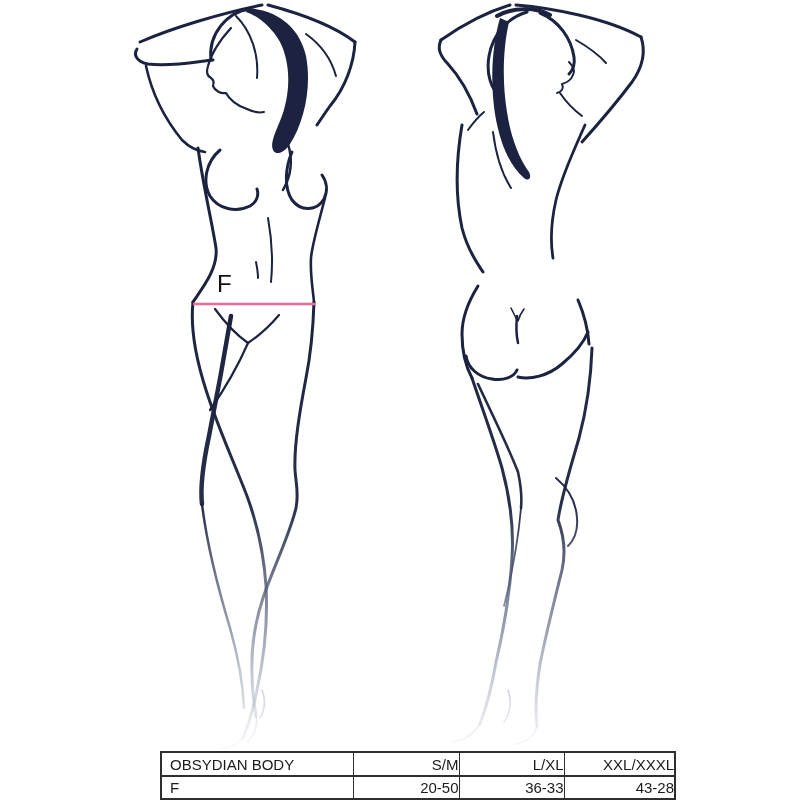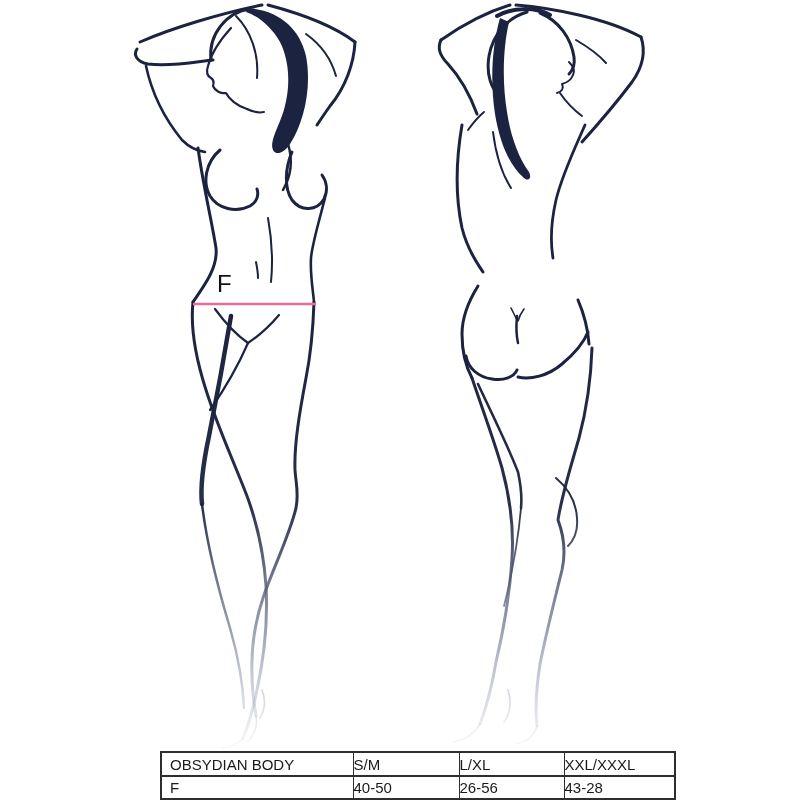--- a/index.html
+++ b/index.html
@@ -11,21 +11,21 @@
   .ink-fill{fill:var(--ink,#1c2340);stroke:none;}
   .fade{fill:none;stroke-linecap:round;stroke-linejoin:round;}
   .accent-line{stroke:var(--accent,#ee6a97);stroke-width:2.4;fill:none;}
   #measure-label{position:absolute;left:217px;top:272px;font-size:24px;line-height:1;
                  color:#111;font-family:"Liberation Sans",sans-serif;}
   
   #table-wrap{position:absolute;left:160px;top:751px;width:462px;}
   table.size{border-collapse:collapse;width:100%;table-layout:fixed;
              font-size:15px;color:var(--table-text,#1b1b1b);}
   table.size td{border:1.5px solid var(--table-border,#2e2e2e);
-                height:21px;padding:0;text-align:left;vertical-align:middle;
+                height:21px;padding:0;text-align:right;vertical-align:middle;
                 white-space:nowrap;overflow:hidden;}
   table.size{border:2px solid var(--table-border,#2e2e2e);}
   table.size tr.hdr td{border-bottom-width:2.5px;height:22px;}
   table.size td.left{text-align:left;padding-left:8px;}
 </style>
 </head>
 <body>
 
 <div id="stage">
 
@@ -134,21 +134,21 @@
       </colgroup>
       <tbody>
           <tr class="hdr">
         <td class="left">OBSYDIAN BODY</td>
         <td>S/M</td>
         <td>L/XL</td>
         <td>XXL/XXXL</td>
       </tr>
       <tr>
         <td class="left">F</td>
-        <td>40-50</td>
-        <td>26-56</td>
+        <td>20-50</td>
+        <td>36-33</td>
         <td>43-28</td>
       </tr>
     </tbody>
       </table>
   </div>
 
 </div>
 
 </body></html>

